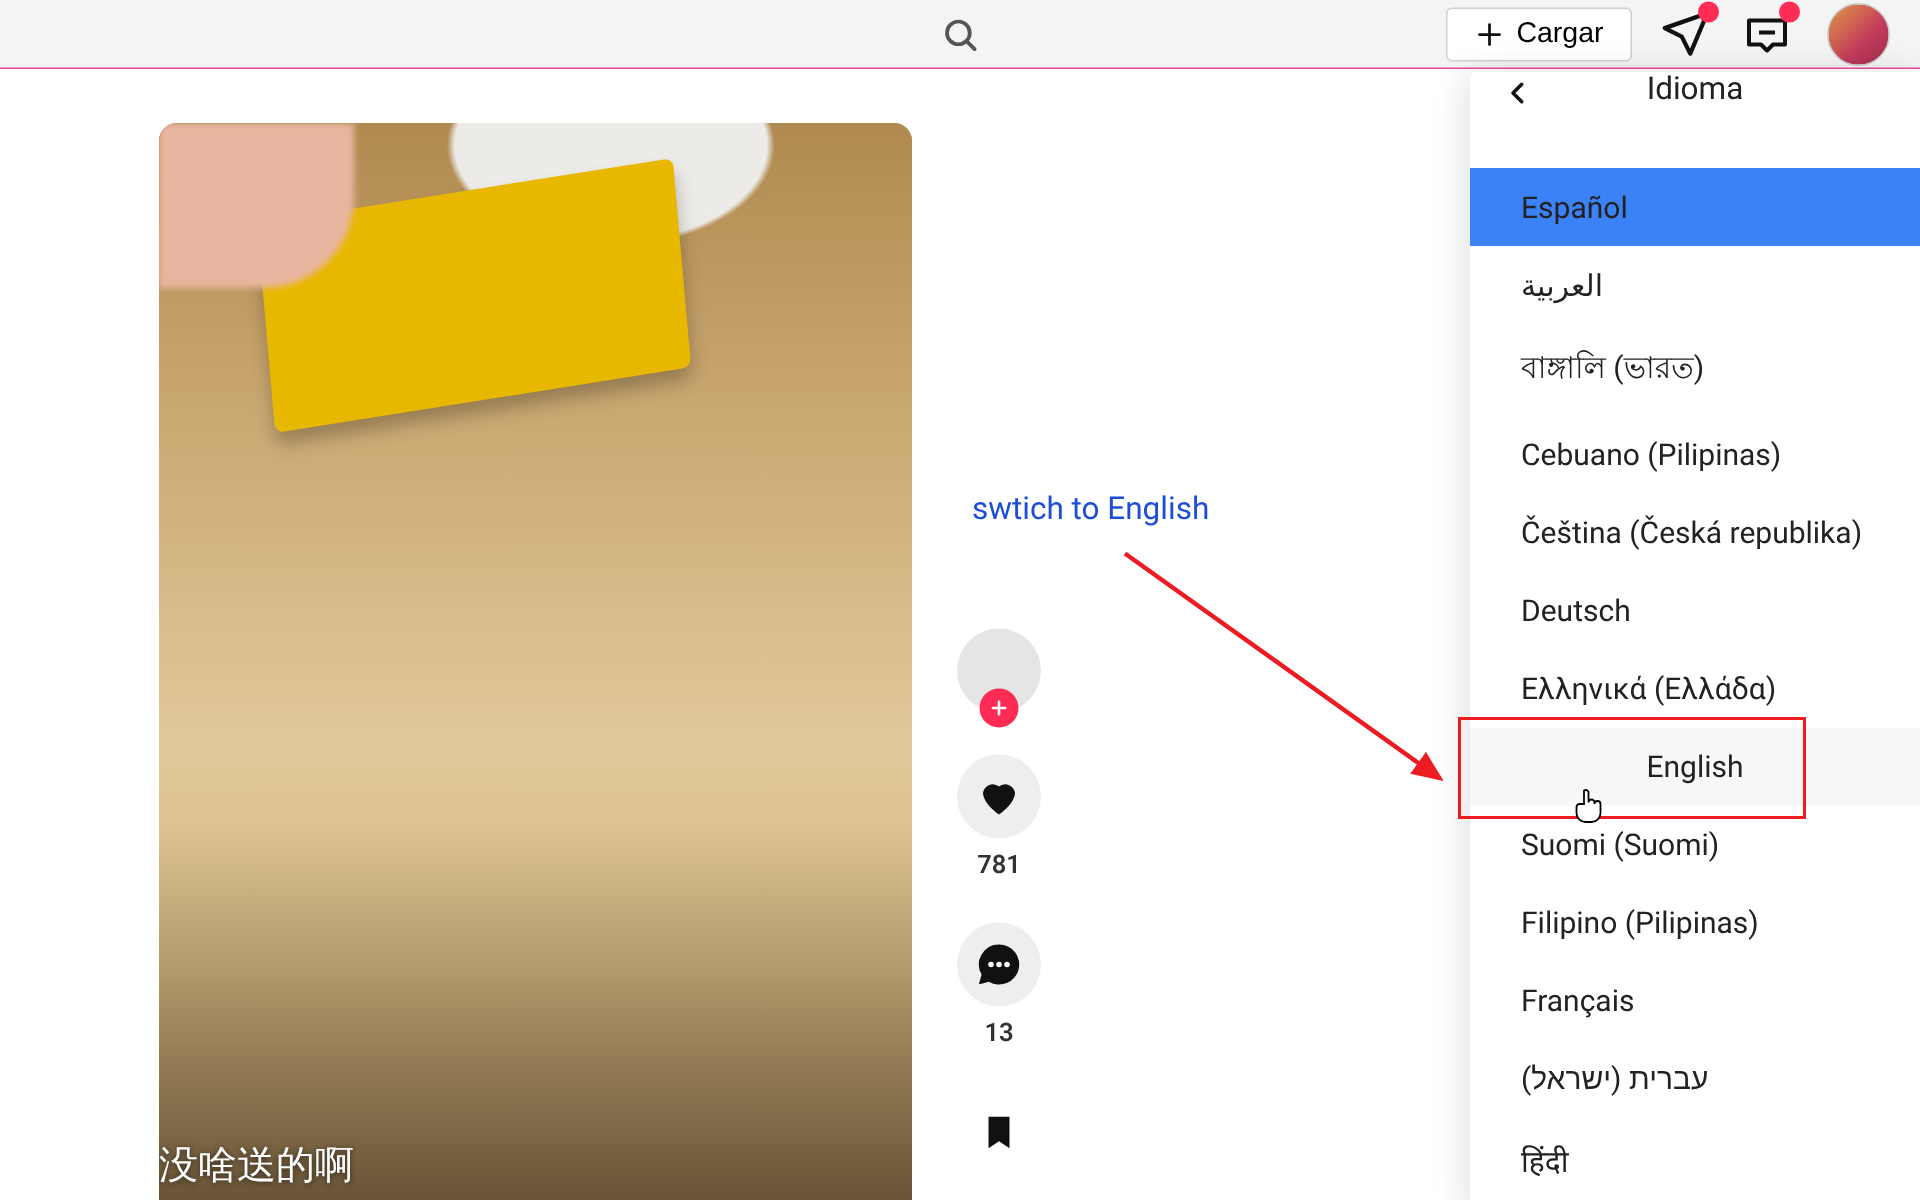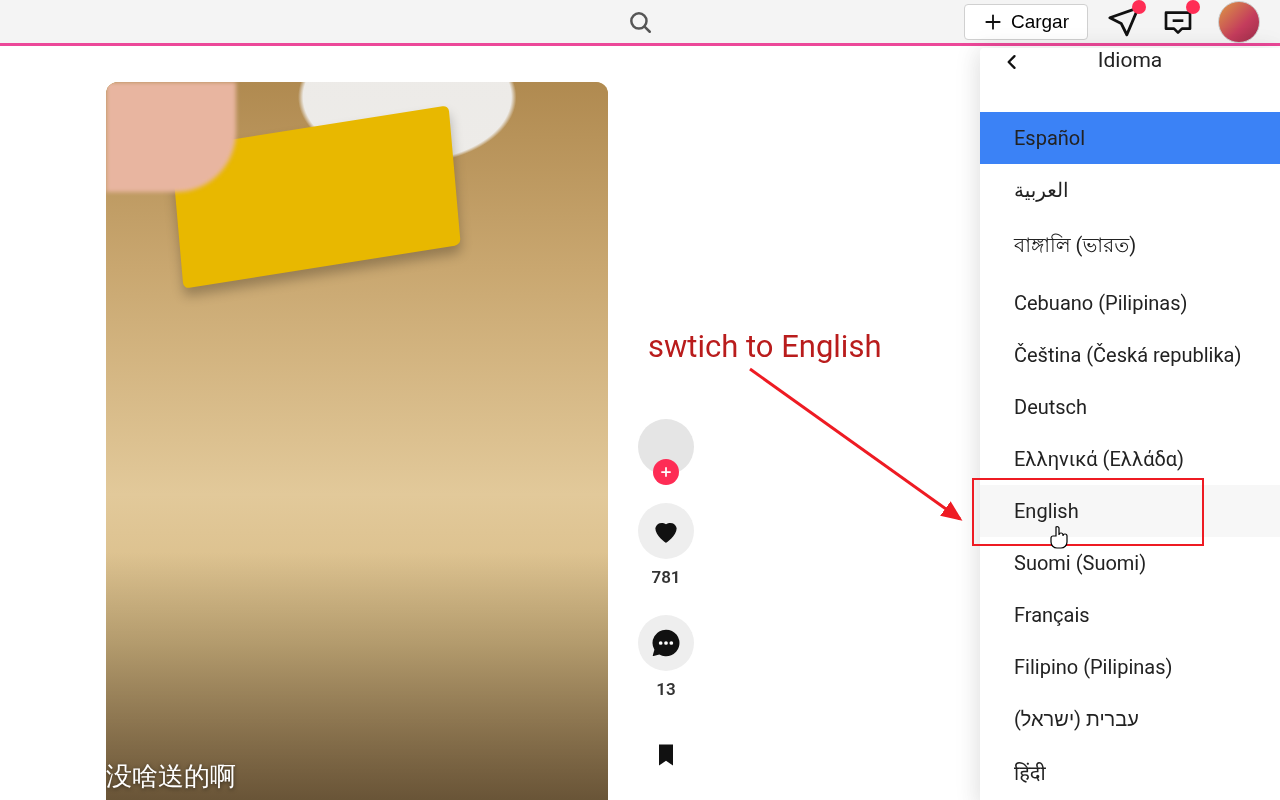--- a/index.html
+++ b/index.html
@@ -10,21 +10,21 @@
     height: 800px;
     overflow: hidden;
     position: relative;
   }
   .header {
     height: 46px;
     background: #f4f4f4;
     display: flex;
     align-items: center;
     padding: 0 20px;
-    border-bottom: 3px solid #ec4899;
+    border-bottom: 1px solid #ec4899;
     position: relative;
   }
   .search-wrap {
     position: absolute;
     left: 0; right: 0;
     display: flex;
     justify-content: center;
     pointer-events: none;
   }
   .search-icon {
@@ -216,28 +216,29 @@
     font-size: 20px;
     color: #222;
     cursor: pointer;
     white-space: nowrap;
   }
   .lang-item.selected {
     background: #3b82f6;
   }
   .lang-item.hovered {
     background: #f7f7f7;
+    text-align: center;
   }
 
   .annotation-text {
     position: absolute;
     left: 648px;
     top: 282px;
-    font-size: 31px;
-    color: #b91c1c;
+    font-size: 21px;
+    color: #1d4ed8;
     pointer-events: none;
   }
   .annotation-box {
     position: absolute;
     left: 972px;
     top: 432px;
     width: 232px;
     height: 68px;
     border: 2px solid #ee1b23;
     pointer-events: none;
@@ -352,22 +353,22 @@
     <ul class="lang-list">
       <li class="lang-item selected">Español</li>
       <li class="lang-item">العربية</li>
       <li class="lang-item">বাঙ্গালি (ভারত)</li>
       <li class="lang-item">Cebuano (Pilipinas)</li>
       <li class="lang-item">Čeština (Česká republika)</li>
       <li class="lang-item">Deutsch</li>
       <li class="lang-item">Ελληνικά (Ελλάδα)</li>
       <li class="lang-item hovered">English</li>
       <li class="lang-item">Suomi (Suomi)</li>
+      <li class="lang-item">Filipino (Pilipinas)</li>
       <li class="lang-item">Français</li>
-      <li class="lang-item">Filipino (Pilipinas)</li>
       <li class="lang-item" style="direction:rtl;text-align:left">עברית (ישראל)</li>
       <li class="lang-item">हिंदी</li>
     </ul>
   </div>
 
   <div class="annotation-text">swtich to English</div>
   <svg class="annotation-arrow" viewBox="0 0 240 180">
     <defs>
       <marker id="arrowhead" markerWidth="8" markerHeight="8" refX="6" refY="3" orient="auto">
         <polygon points="0 0, 7 3, 0 6" fill="#ee1b23"></polygon>

